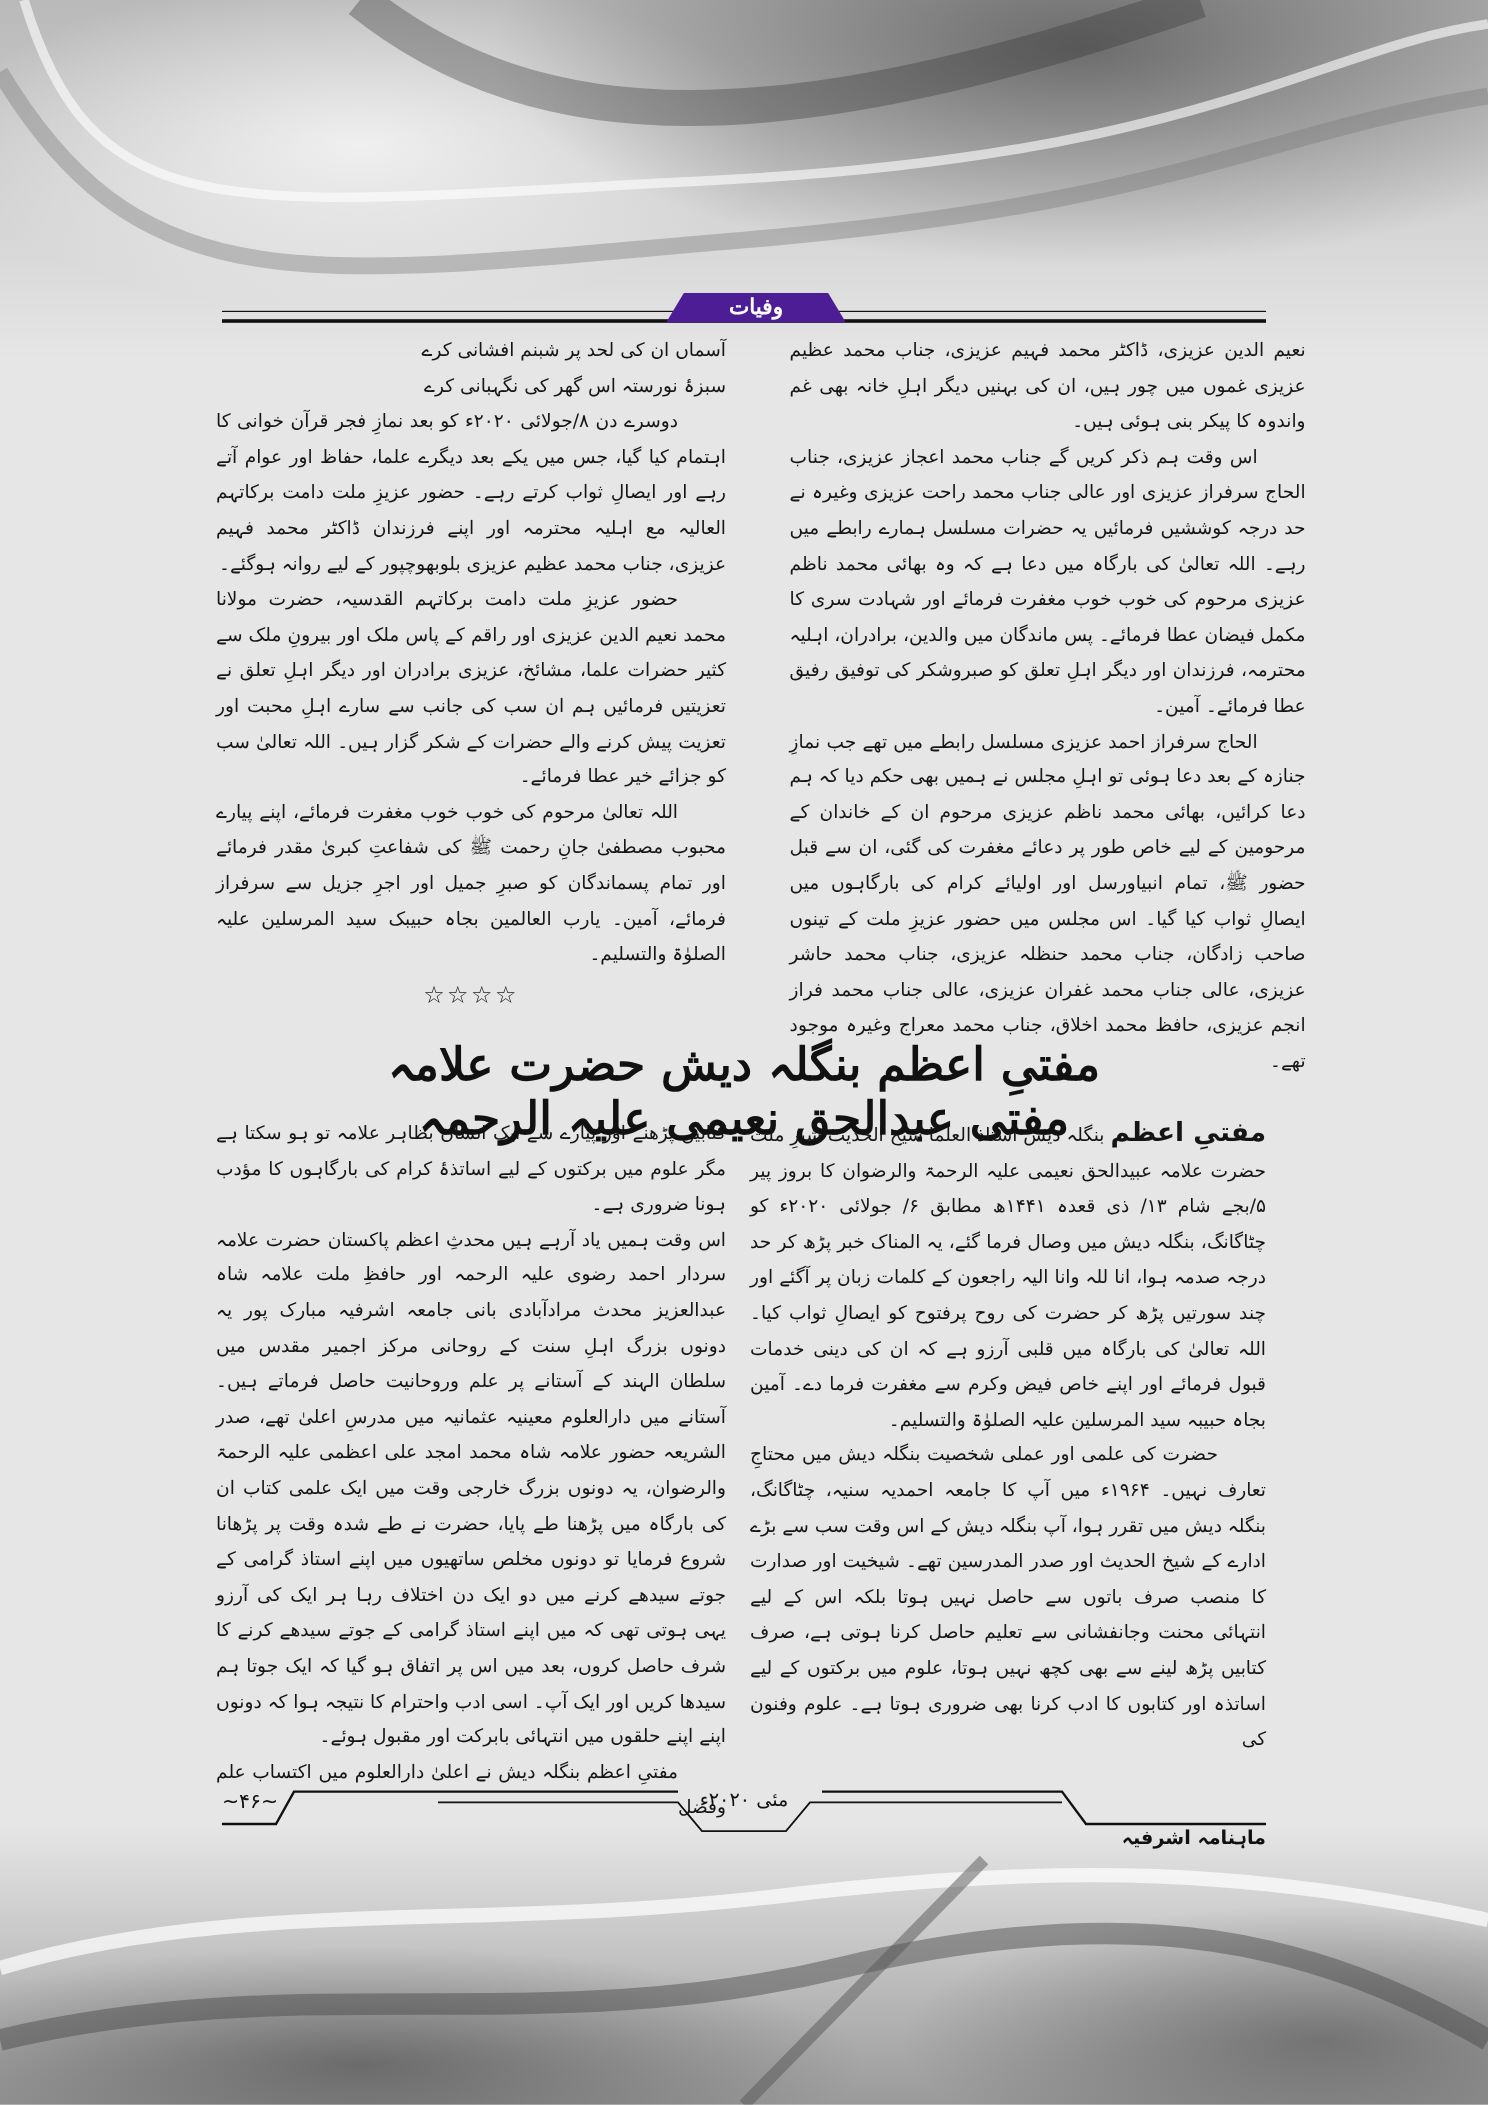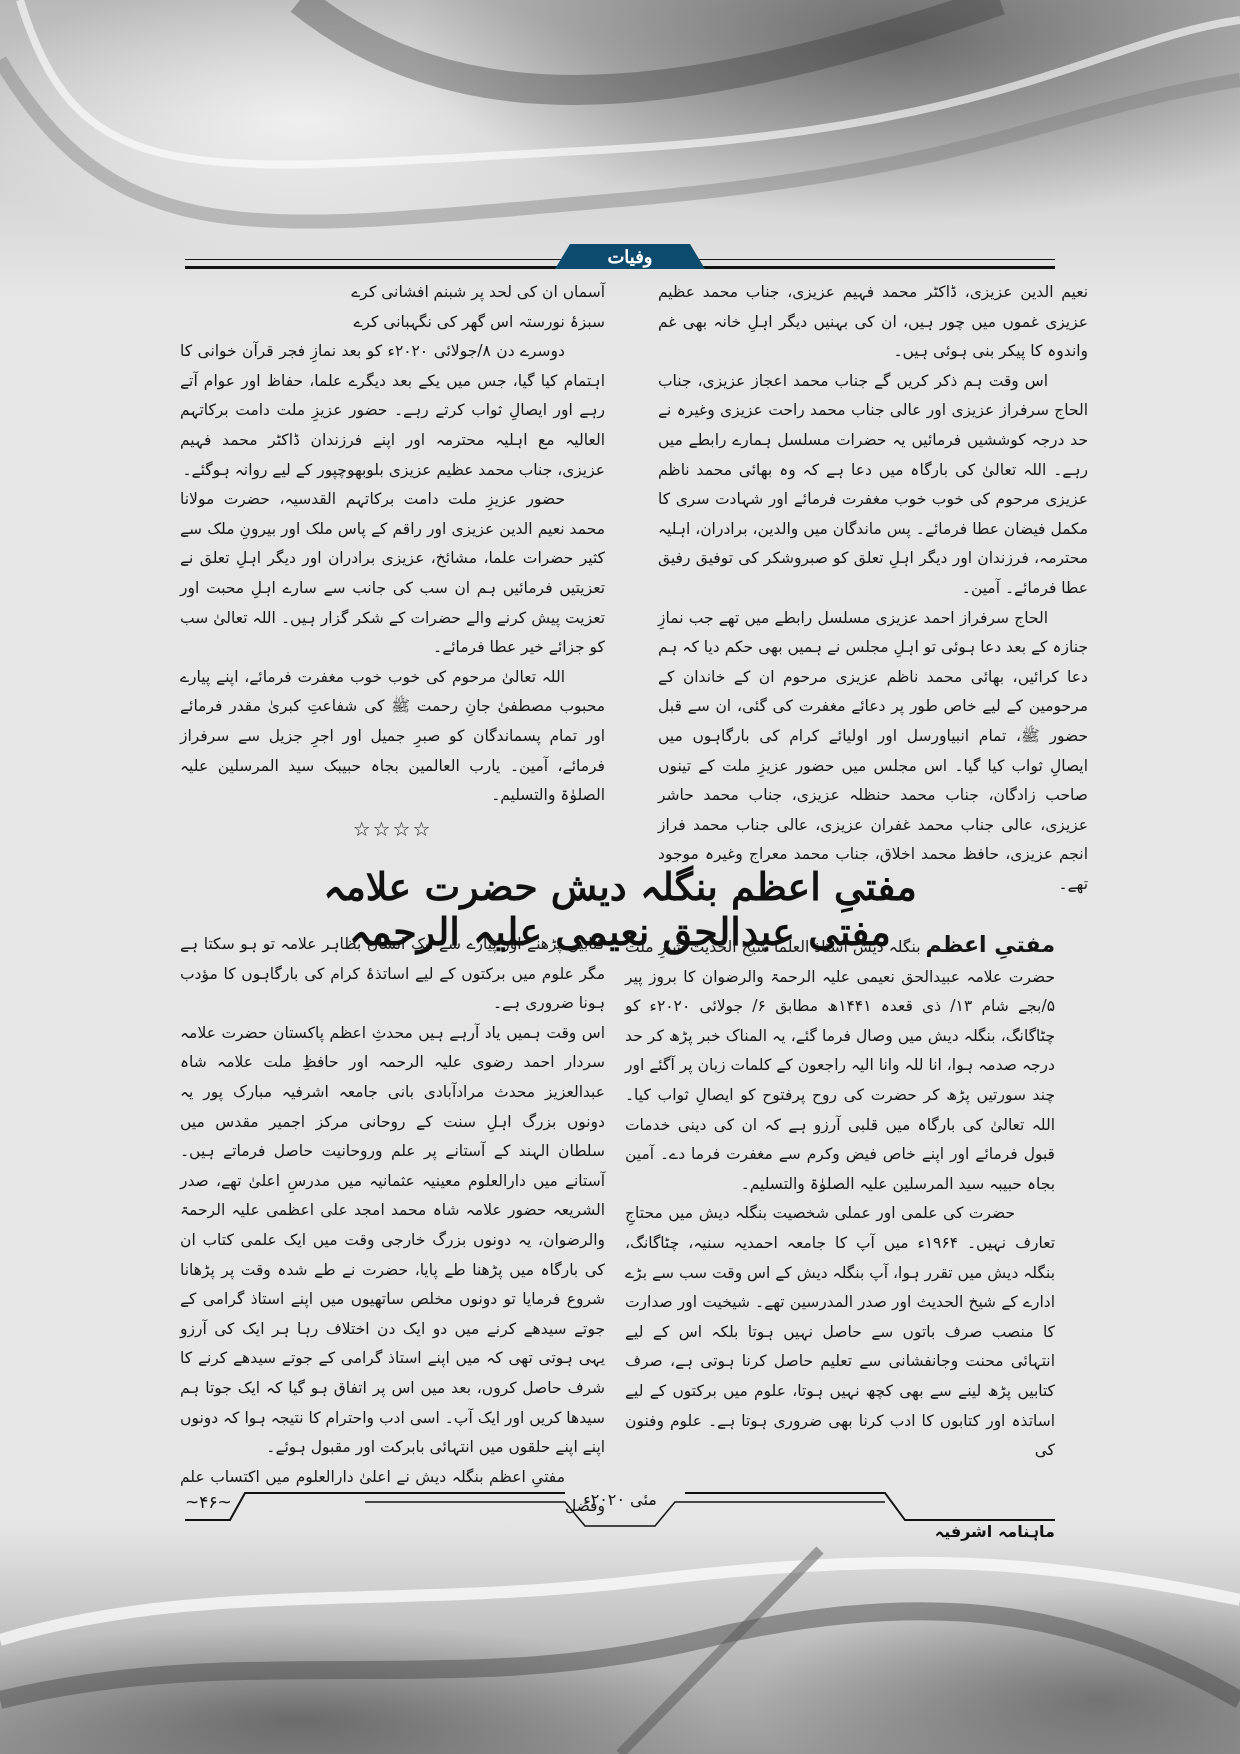--- a/index.html
+++ b/index.html
@@ -25,21 +25,21 @@
   .bg-swoosh { position: absolute; left: 0; top: 0; width: 1240px; height: 1754px; pointer-events: none; }
 
   .page { position: absolute; left: 0; top: 0; width: 1240px; height: 1754px; }
 
   
   .header-band { position: absolute; left: 185px; top: 252px; width: 870px; height: 20px; }
   .header-line { position: absolute; left: 0; right: 0; top: 14px; height: 3px; background: #111; }
   .header-line2 { position: absolute; left: 0; right: 0; top: 7px; height: 1px; background: #111; }
   .header-tab {
     position: absolute; left: 370px; top: -8px; width: 150px; height: 25px;
-    background: #0c4a6e; color: #fff; text-align: center;
+    background: #4c1d95; color: #fff; text-align: center;
     clip-path: polygon(10% 0, 90% 0, 100% 100%, 0 100%);
     font-size: 18px; line-height: 25px; font-weight: bold; letter-spacing: 6px;
   }
 
   .urdu {
     direction: rtl; text-align: justify; color: #151515;
     font-family: "DejaVu Sans", sans-serif; font-size: 15.5px; line-height: 29.6px;
   }
   .col { position: absolute; }
   .col-r1 { left: 658px; top: 278px; width: 430px; }

